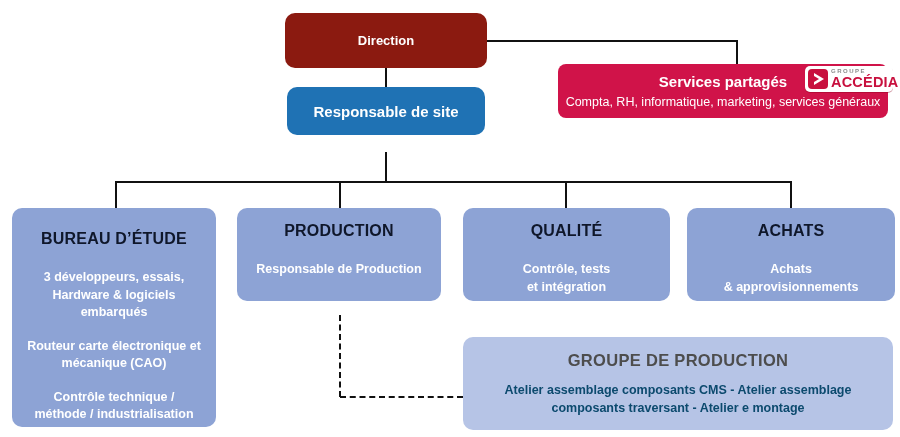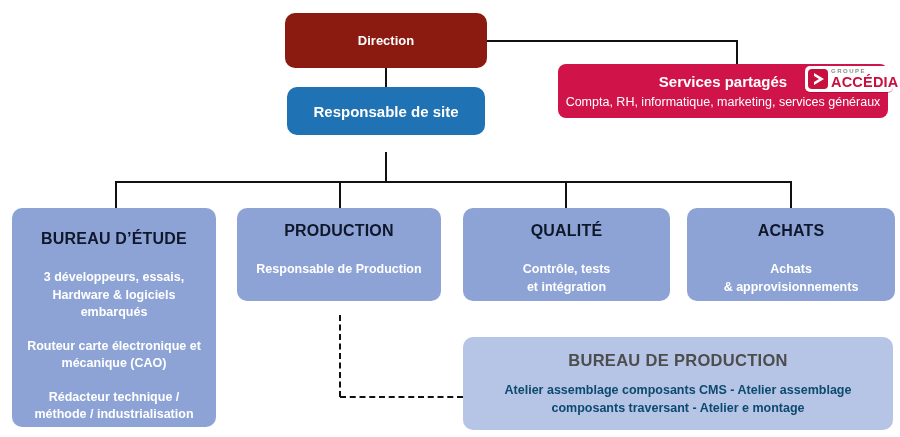--- a/index.html
+++ b/index.html
@@ -162,21 +162,21 @@
     </div>
   </div>
 
   <div class="box dept bureau">
     <div class="dept-title">BUREAU D’ÉTUDE</div>
     <p class="dept-para">3 développeurs, essais,
 Hardware &amp; logiciels
 embarqués</p>
     <p class="dept-para">Routeur carte électronique et
 mécanique (CAO)</p>
-    <p class="dept-para">Rédacteur technique /
+    <p class="dept-para">Contrôle technique /
 méthode / industrialisation</p>
   </div>
 
   <div class="box dept prod">
     <div class="dept-title">PRODUCTION</div>
     <p class="dept-para">Responsable de Production</p>
   </div>
 
   <div class="box dept qualite">
     <div class="dept-title">QUALITÉ</div>
@@ -184,18 +184,18 @@
 et intégration</p>
   </div>
 
   <div class="box dept achats">
     <div class="dept-title">ACHATS</div>
     <p class="dept-para">Achats
 &amp; approvisionnements</p>
   </div>
 
   <div class="box atelier">
-    <div class="atelier-title">BUREAU DE PRODUCTION</div>
+    <div class="atelier-title">GROUPE DE PRODUCTION</div>
     <div class="atelier-body">Atelier assemblage composants CMS - Atelier assemblage
 composants traversant - Atelier e montage</div>
   </div>
 
 </div>
 
 </body></html>

